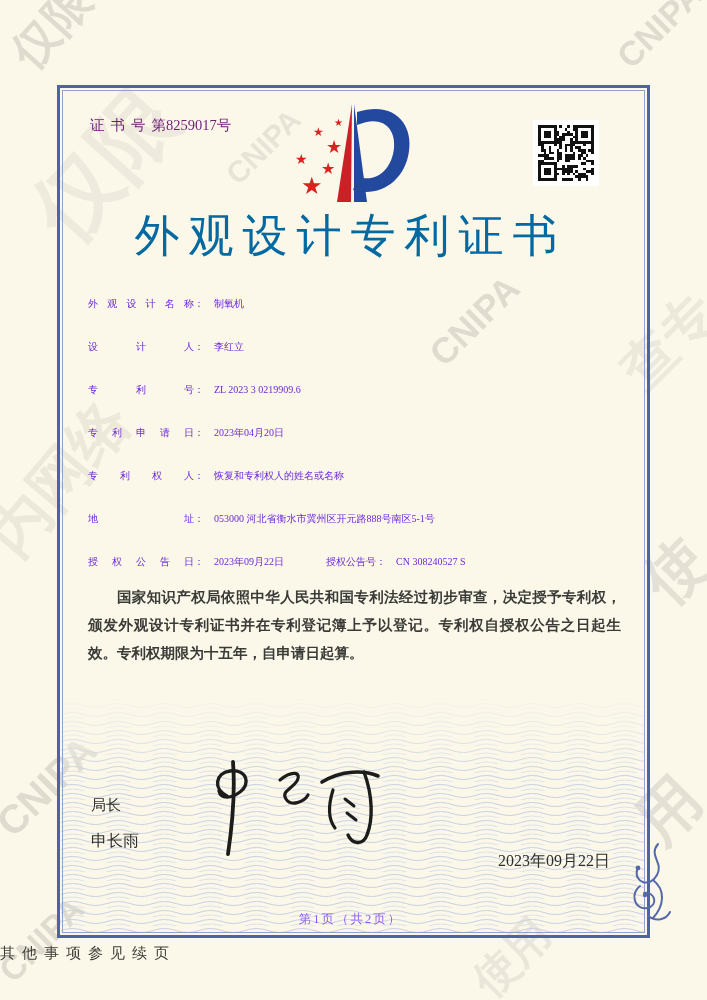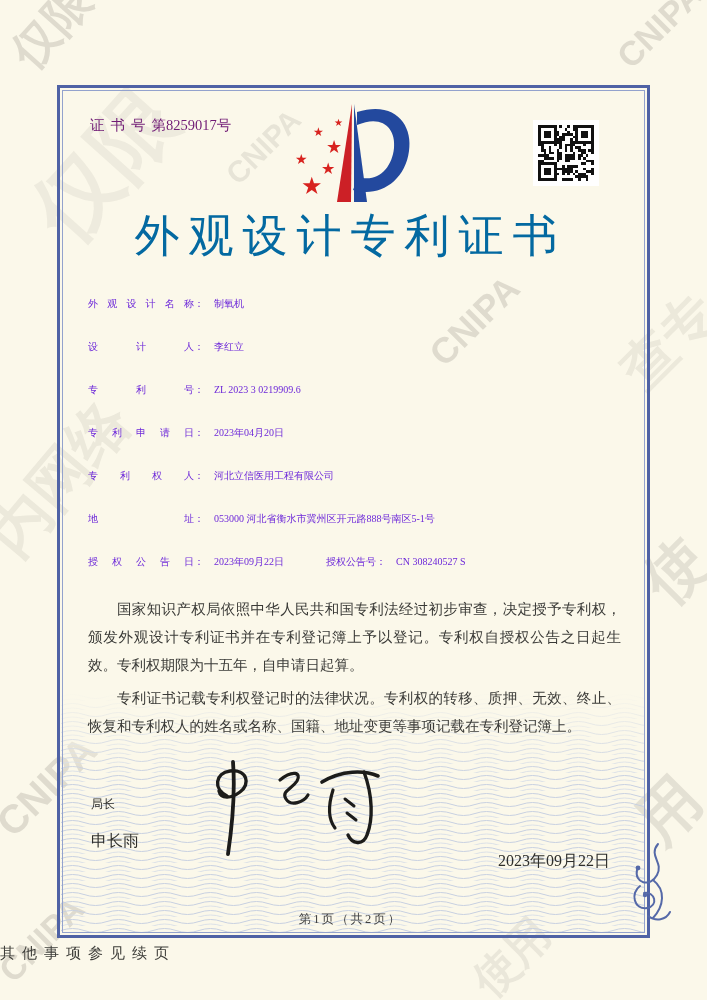--- a/index.html
+++ b/index.html
@@ -35,31 +35,31 @@
   .qr{position:absolute; left:533px; top:120px; width:66px; height:66px; background:#fff;}
   .title{position:absolute; left:57px; top:206px; width:587px; text-align:center;
     font-size:45px; font-weight:normal; letter-spacing:9px; color:#0369a1;}
   
   .fields{position:absolute; left:88px; top:292px; width:540px; font-size:10px; color:#6d28d9;}
   .frow{display:flex; margin-bottom:20px; line-height:23px; white-space:nowrap;}
   .frow .lab{display:inline-block; width:106px; text-align:justify; text-align-last:justify;}
   .frow .val{margin-left:10px;}
   .frow .pair2{margin-left:42px;}
   
-  .bodytext{position:absolute; left:88px; top:596px; width:533px; font-size:14.5px;
-    line-height:1.92; color:#3a3a37; text-align:justify;}
+  .bodytext{position:absolute; left:88px; top:584px; width:533px; font-size:14.5px;
+    line-height:1.92; color:#3a3a37; text-align:justify;font-weight:bold;}
   .bodytext p{margin:0 0 6px 0; text-indent:2em;}
   
-  .sig-title{position:absolute; left:91px; top:796px; font-size:12px; color:#2e2e2b;text-align:center;}
+  .sig-title{position:absolute; left:91px; top:796px; font-size:15px; color:#2e2e2b;text-align:center;}
   .sig-name{position:absolute; left:91px; top:831px; font-size:16px; color:#2e2e2b;}
   .sig-hand{position:absolute; left:196px; top:758px;}
   .grant-date{position:absolute; left:360px; top:851px; width:250px; text-align:right;
     font-size:16px; color:#2e2e2b;}
   .pageinfo{position:absolute; left:57px; top:911px; width:587px; text-align:center;
-    font-size:12.5px; letter-spacing:2px; color:#404040;}
+    font-size:12.5px; letter-spacing:2px; color:#8b5cf6;}
   .note{position:absolute; left:0; top:944px; width:707px; text-align:left;
     font-size:15px; letter-spacing:7px; color:#3d3d39;}
   .waves{position:absolute; left:61px; top:692px; pointer-events:none;}
   .ornament{position:absolute; left:628px; top:842px; pointer-events:none;}
 </style>
 </head>
 <body>
 
 <div class="page">
 
@@ -296,40 +296,39 @@
         <span class="val">ZL 2023 3 0219909.6</span>
     </div>
     <div class="frow">
       <span class="lab">专利申请日</span>
         <span>：</span>
         <span class="val">2023年04月20日</span>
     </div>
     <div class="frow">
       <span class="lab">专利权人</span>
         <span>：</span>
-        <span class="val">河北立信医用工程有限公司</span>
+        <span class="val">恢复和专利权人的姓名或名称</span>
     </div>
     <div class="frow">
       <span class="lab">地址</span>
         <span>：</span>
         <span class="val">053000 河北省衡水市冀州区开元路888号南区5-1号</span>
     </div>
     <div class="frow">
       <span class="lab">授权公告日</span>
         <span>：</span>
         <span class="val">2023年09月22日</span>
       <span class="pair2">
         <span>授权公告号</span><span>：</span><span class="val">CN 308240527 S</span>
       </span>
     </div>
   </div>
 
   <div class="bodytext">
     <p>国家知识产权局依照中华人民共和国专利法经过初步审查，决定授予专利权，颁发外观设计专利证书并在专利登记簿上予以登记。专利权自授权公告之日起生效。专利权期限为十五年，自申请日起算。</p>
-    <p>专利证书记载专利权登记时的法律状况。专利权的转移、质押、无效、终止、恢复和专利权人的姓名或名称、国籍、地址变更等事项记载在专利登记簿上。</p>
   </div>
 
   <div class="sig-title">局长</div>
   <div class="sig-name">申长雨</div>
   <svg class="sig-hand" width="188" height="102" viewBox="0 0 188 102">
     <g fill="none" stroke="#1c1c1a" stroke-linecap="round" stroke-linejoin="round">
       <path d="M31,38 C17,31 19,15 34,13 C51,11 55,26 44,34 C36,40 25,42 23,33" stroke-width="3.4"></path>
       <path d="M37,4 C39,30 37,62 32,96" stroke-width="3.8"></path>
       <path d="M84,22 C96,12 106,14 101,23 C96,31 85,33 90,41 C95,49 108,44 112,37" stroke-width="3.2"></path>
       <path d="M126,24 C146,12 168,12 182,18" stroke-width="3.6"></path>

